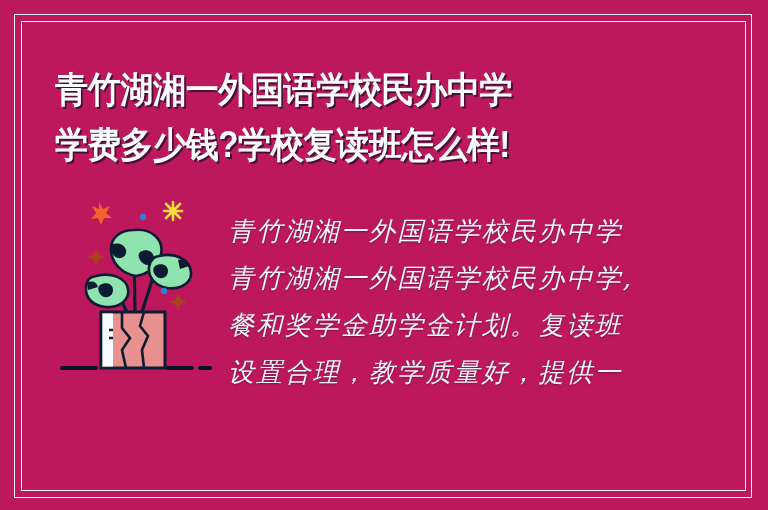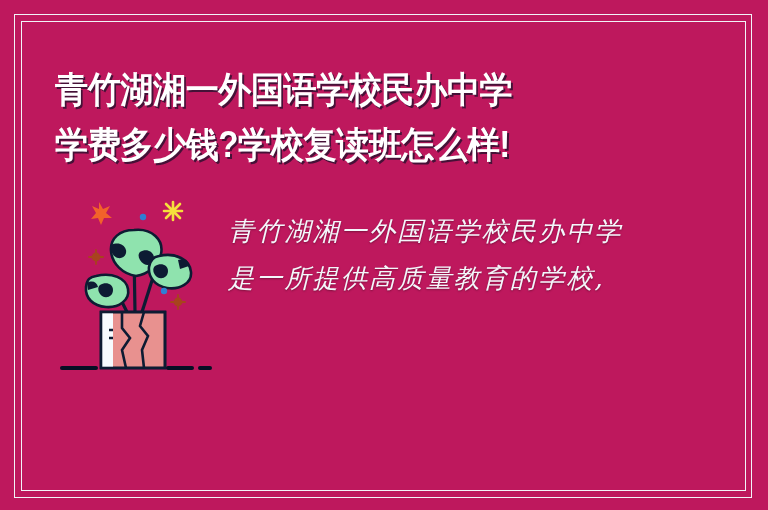--- a/index.html
+++ b/index.html
@@ -169,16 +169,18 @@
             <path d="M29 67 L43 67"></path>
           <path d="M118 105 L118 119"></path>
             <path d="M111 112 L125 112"></path>
         </g>
       </g>
     </svg>
   </div>
 
   <div id="body-copy">
     <div class="body-line">青竹湖湘一外国语学校民办中学</div>
-    <div class="body-line">是一所提供高质量教育的学校,</div>
+    <div class="body-line">青竹湖湘一外国语学校民办中学,</div>
+    <div class="body-line">餐和奖学金助学金计划。复读班</div>
+    <div class="body-line">设置合理，教学质量好，提供一</div>
   </div>
 
 </div>
 
 </body></html>

